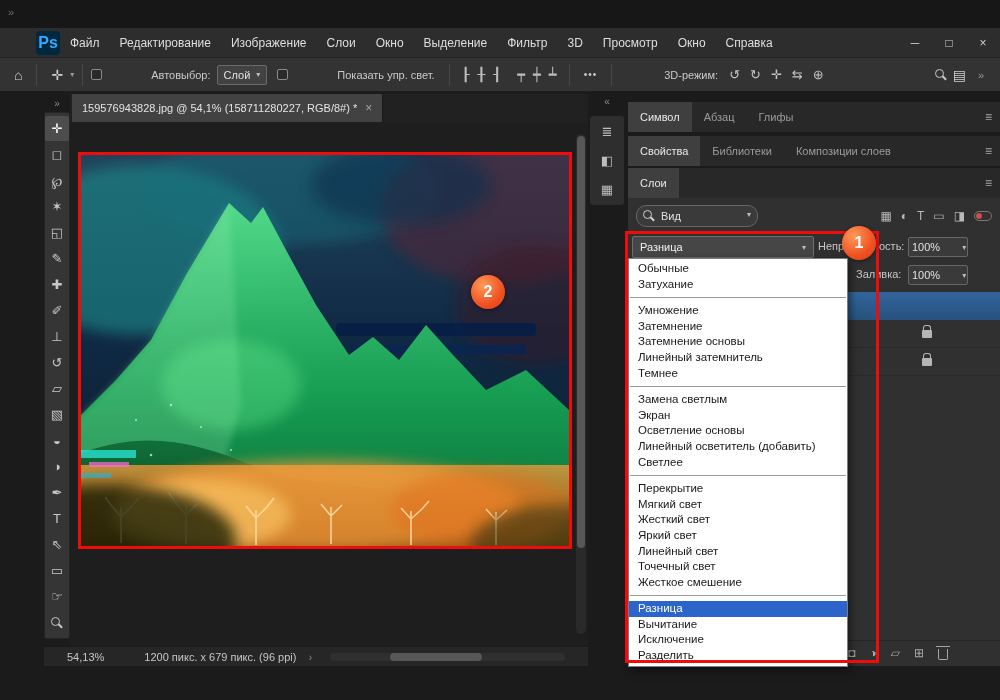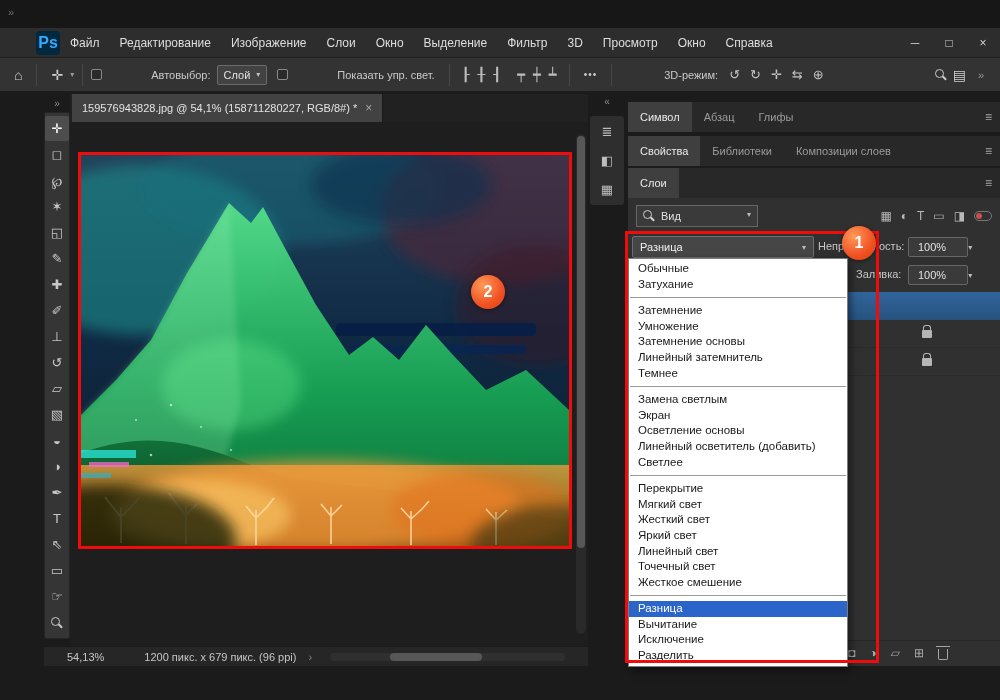--- a/index.html
+++ b/index.html
@@ -71,34 +71,34 @@
   .panelstrip .p-ico { color:#bdbdbd; font-size:13px; }
 
   .tabrow { position:absolute; left:628px; width:372px; height:30px; background:#282828;
     display:flex; align-items:flex-end; }
   .ptab { height:30px; padding:0 12px; display:flex; align-items:center; font-size:11px; color:#9b9b9b; }
   .ptab.active { background:#3f3f3f; color:#e8e8e8; }
   .ptab-menu { position:absolute; right:8px; top:8px; color:#a7a7a7; font-size:12px; }
 
   .layersbody { position:absolute; left:628px; top:198px; width:372px; height:468px; background:#303030; }
   .filter-row { position:absolute; left:0; top:6px; width:100%; height:24px; display:flex; align-items:center; padding:0 8px; }
-  .vid-select { width:122px; height:22px; background:#3a3a3a; border:1px solid #666; border-radius:0;
+  .vid-select { width:122px; height:22px; background:#3a3a3a; border:1px solid #666; border-radius:10px;
     display:flex; gap:6px; padding:4px 6px; font-size:11px; color:#e0e0e0; }
   .vid-select .sp { flex:1; }
   .filter-icons { margin-left:auto; display:flex; align-items:center; gap:9px; color:#b9b9b9; font-size:12px; }
   .toggle { width:18px; height:10px; border:1px solid #777; border-radius:5px; position:relative; }
   .toggle::before { content:""; position:absolute; left:1px; top:1px; width:6px; height:6px; border-radius:50%; background:#c8504a; }
 
   .blend-row { position:absolute; left:0; top:38px; width:100%; height:22px; }
   .blend-select { position:absolute; left:4px; top:0; width:182px; height:22px; background:#464646;
     border:1px solid #6e6e6e; border-radius:2px; display:flex; align-items:center; padding:0 7px; font-size:11px; color:#f0f0f0; }
   .blend-select .sp { flex:1; }
   .opacity-label { position:absolute; left:190px; top:4px; font-size:11px; color:#c6c6c6; white-space:nowrap; }
   .mini-select { position:absolute; left:280px; top:1px; width:60px; height:20px; background:#3a3a3a;
-    border:1px solid #666; border-radius:2px; display:flex; align-items:center; padding:0 9px; gap:22px; font-size:11px; color:#e0e0e0; }
+    border:1px solid #666; border-radius:2px; display:flex; align-items:center; padding:0 3px; gap:22px; font-size:11px; color:#e0e0e0; }
   .fill-row { position:absolute; left:0; top:66px; width:100%; height:22px; }
   .fill-label { position:absolute; left:228px; top:4px; font-size:11px; color:#c6c6c6; white-space:nowrap; } 
   .lr1 { position:absolute; left:0; top:94px; width:100%; height:28px; background:linear-gradient(#31659b,#27527f); }
   .lr2 { position:absolute; left:0; top:122px; width:100%; height:28px; background:#303030; border-bottom:1px solid #2a2a2a; }
   .lr3 { position:absolute; left:0; top:150px; width:100%; height:28px; background:#303030; border-bottom:1px solid #2a2a2a; }
   .lock { position:absolute; left:294px; top:10px; width:10px; height:8px; background:#b5b5b5; border-radius:1px; }
   .lock::before { content:""; position:absolute; left:1px; top:-5px; width:6px; height:5px;
     border:1.5px solid #b5b5b5; border-bottom:none; border-radius:3px 3px 0 0; }
 
   .panel-footer { position:absolute; left:0; bottom:2px; width:100%; height:24px; border-top:1px solid #262626;
@@ -427,22 +427,22 @@
       <span class="fico">▱</span>
       <span class="fico">⊞</span>
       <span class="trash"></span>
     </div>
   </div>
 
   <div class="blend-list">
     <div class="dd-item">Обычные</div>
     <div class="dd-item">Затухание</div>
     <div class="dd-sep"></div>
+    <div class="dd-item">Умножение</div>
     <div class="dd-item">Затемнение</div>
-    <div class="dd-item">Умножение</div>
     <div class="dd-item">Затемнение основы</div>
     <div class="dd-item">Линейный затемнитель</div>
     <div class="dd-item">Темнее</div>
     <div class="dd-sep"></div>
     <div class="dd-item">Замена светлым</div>
     <div class="dd-item">Экран</div>
     <div class="dd-item">Осветление основы</div>
     <div class="dd-item">Линейный осветитель (добавить)</div>
     <div class="dd-item">Светлее</div>
     <div class="dd-sep"></div>

